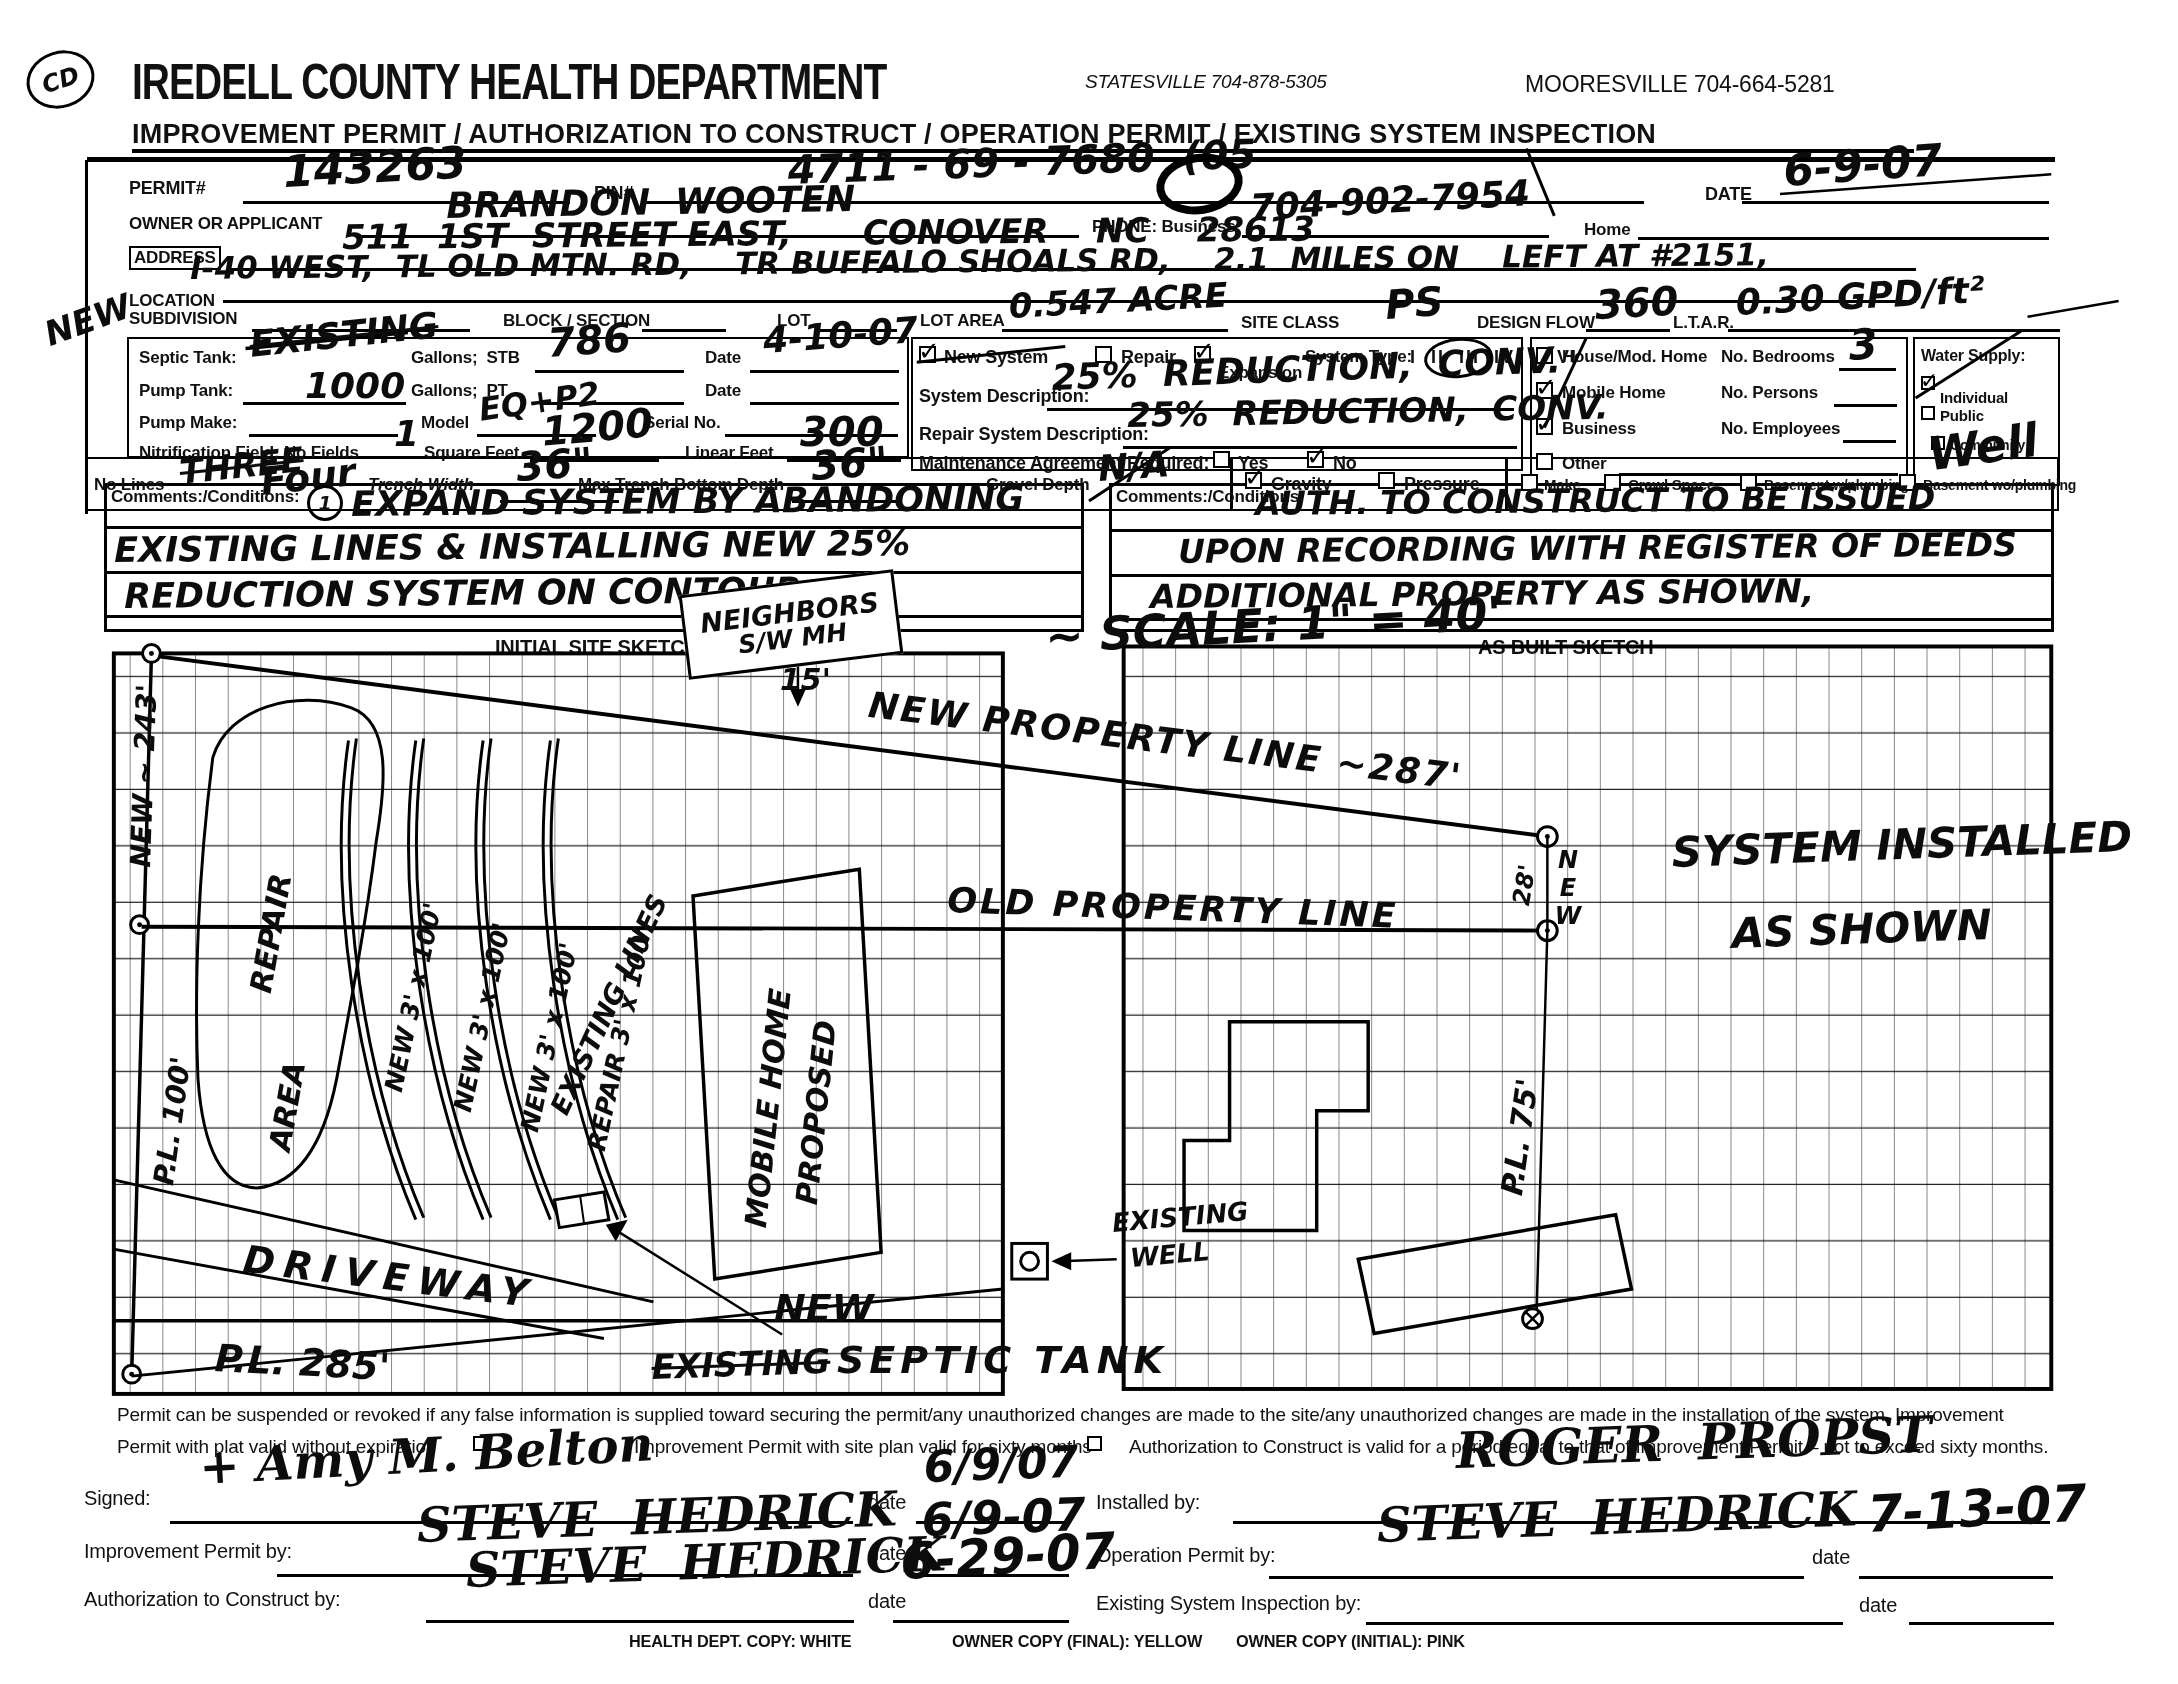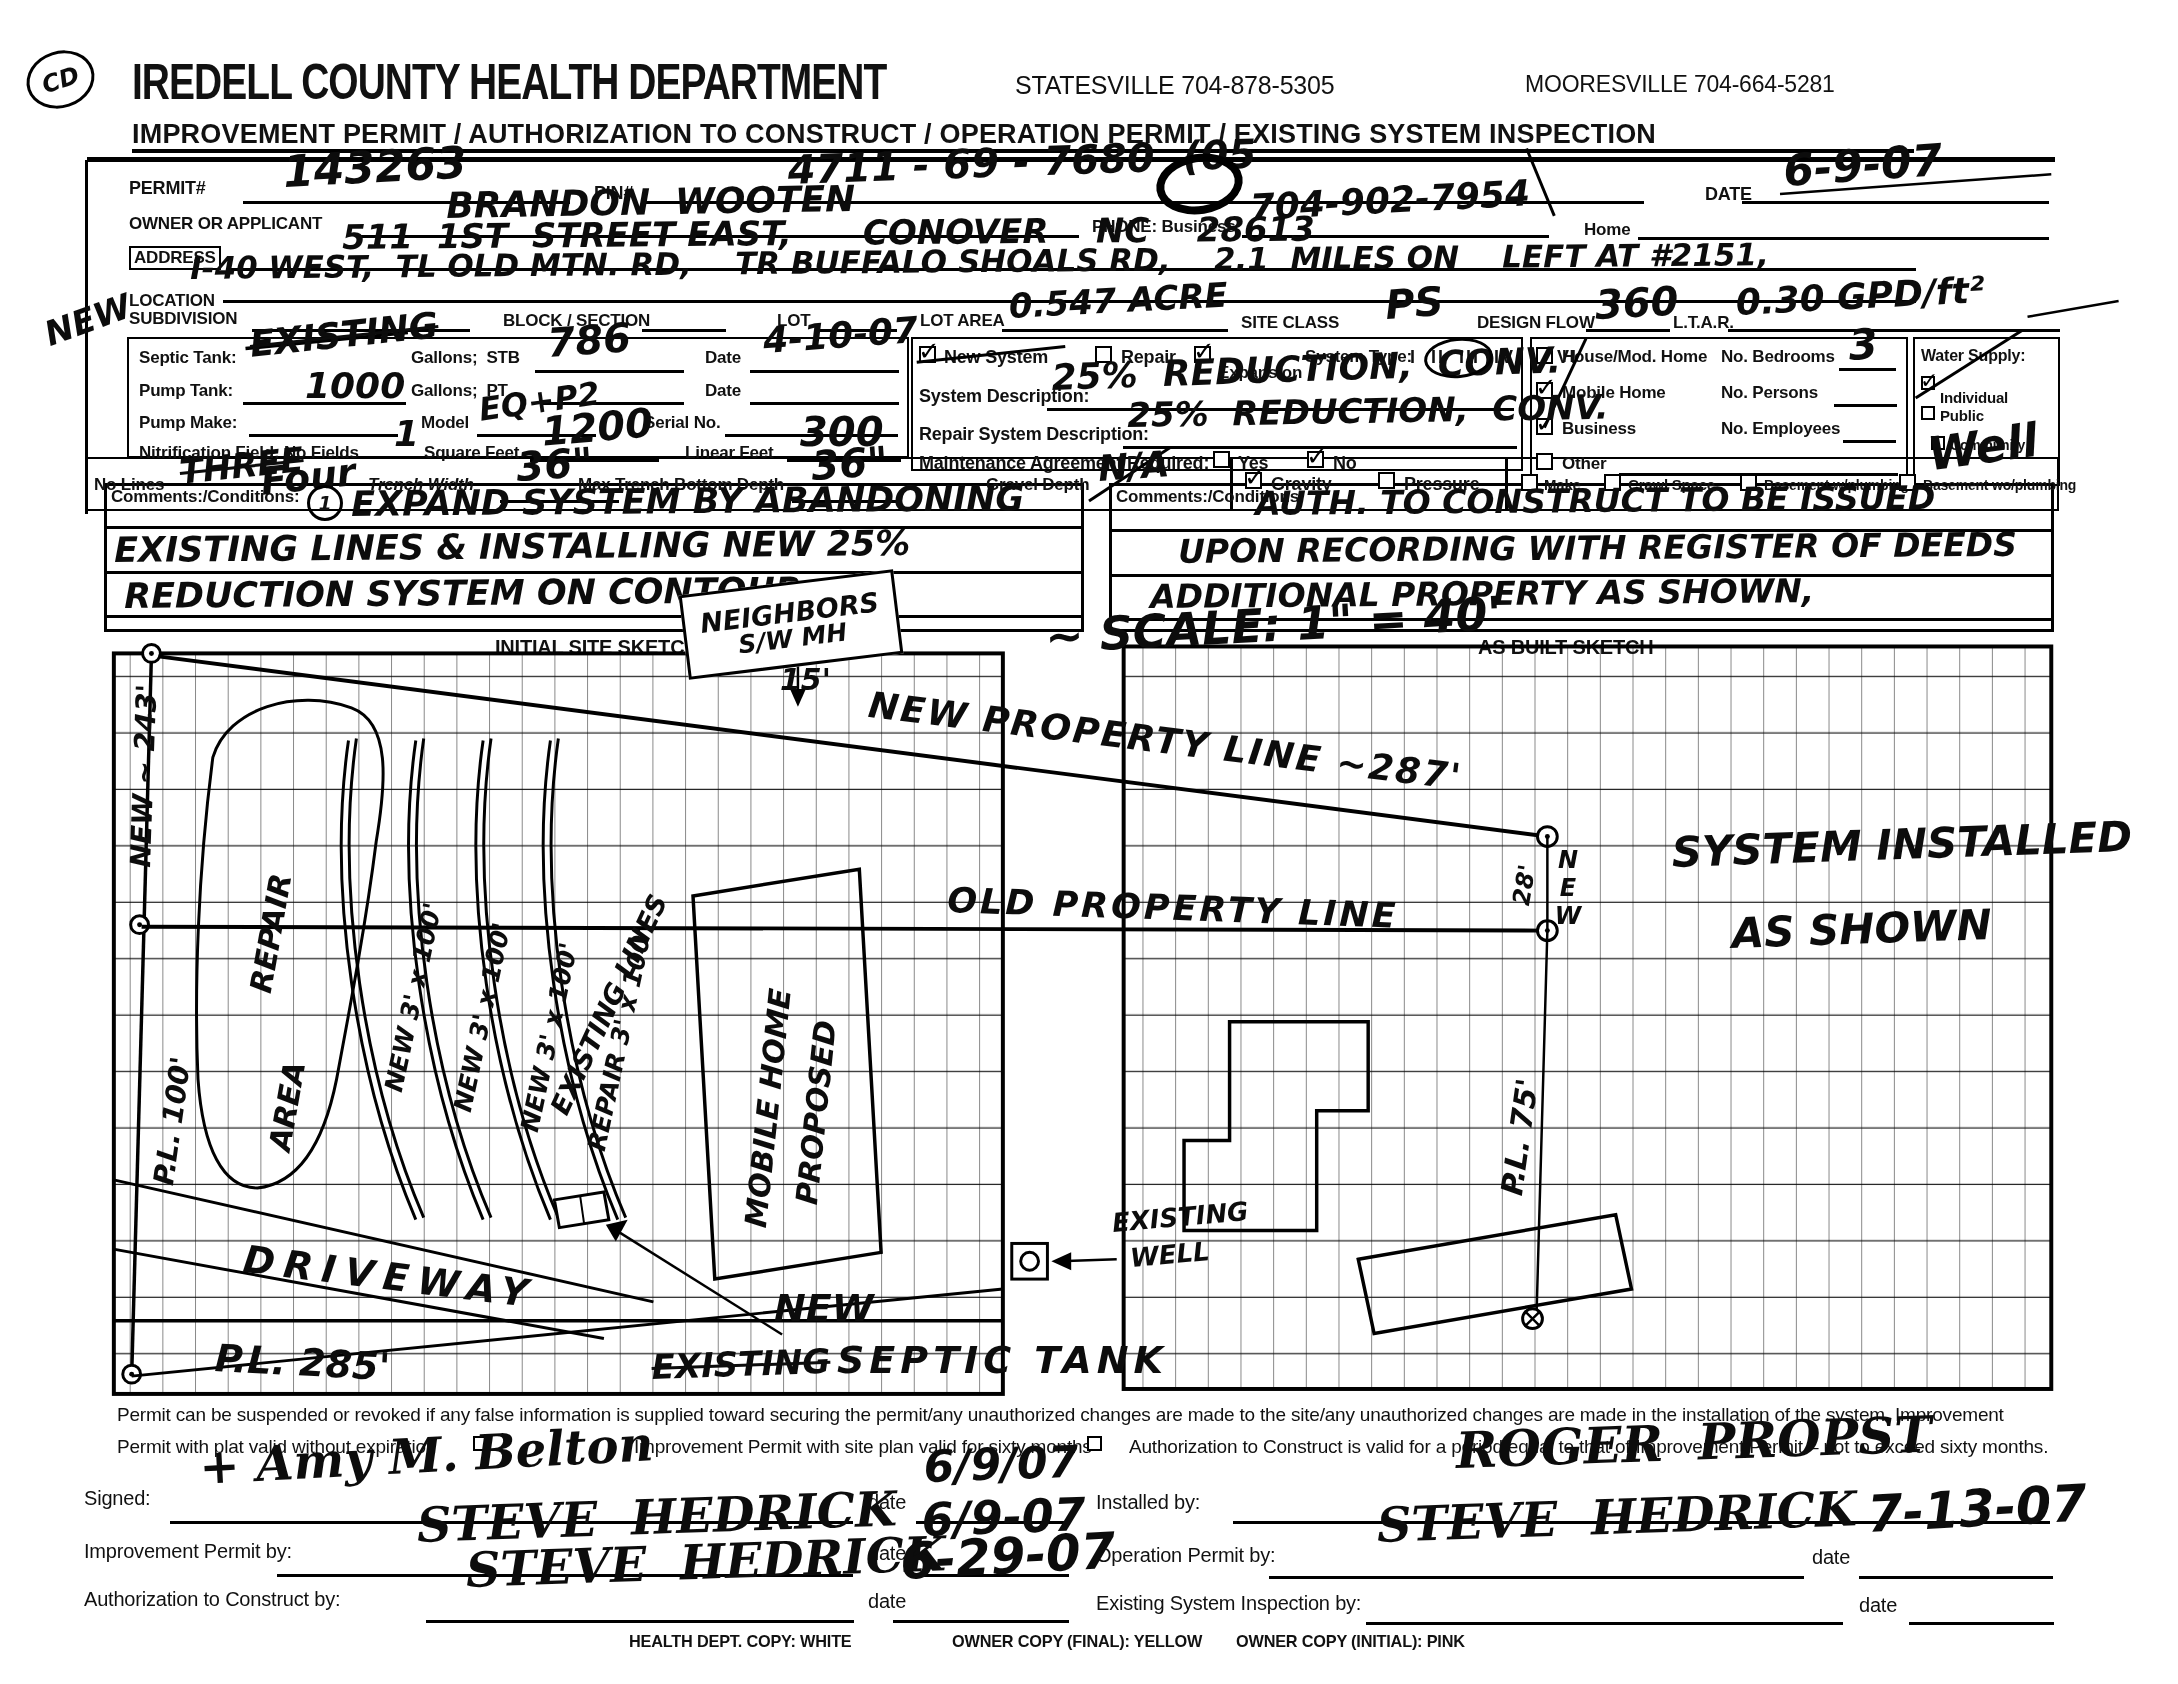--- a/index.html
+++ b/index.html
@@ -28,21 +28,21 @@
 </head>
 <body>
 
 <div id="page">
 
   <div style="position:absolute;left:26px;top:51px;width:63px;height:51px;border:3px solid #000;border-radius:50%;
               transform:rotate(-18deg);display:flex;align-items:center;justify-content:center;z-index:6;">
     <span class="hw" style="position:static;font-size:24px;">CD</span>
   </div>
   <div class="lbl" style="left:132px;top:54px;font-size:41px;letter-spacing:-1px;transform:scale(0.95,1.22);transform-origin:0 0;">IREDELL COUNTY HEALTH DEPARTMENT</div>
-  <div class="lbl" style="left:1015px;top:71px;font-size:25px;font-weight:normal;">STATESVILLE 704-878-5305</div>
+  <div class="lbl" style="left:1085px;top:71px;font-size:19px;font-weight:normal;font-style:italic;">STATESVILLE 704-878-5305</div>
   <div class="lbl" style="left:1525px;top:71px;font-size:23px;font-weight:normal;">MOORESVILLE 704-664-5281</div>
   <div class="lbl" style="left:132px;top:119px;font-size:27px;letter-spacing:0.2px;">IMPROVEMENT PERMIT / AUTHORIZATION TO CONSTRUCT / OPERATION PERMIT / EXISTING SYSTEM INSPECTION</div>
   <div class="ul" style="left:132px;top:149px;width:1782px;height:4px;"></div>
   <div class="ul" style="left:87px;top:157px;width:1968px;height:5px;"></div>
   <div class="vl" style="left:85px;top:160px;height:354px;"></div>
 
   <div class="lbl" style="left:129px;top:178px;font-size:18px;">PERMIT#</div>
   <div class="hw rot" style="left:282px;top:150px;font-size:44px;transform:rotate(-3deg);">143263</div>
   <div class="ul" style="left:243px;top:201px;width:327px;"></div>
   <div class="lbl" style="left:594px;top:183px;font-size:18px;">PIN#</div>

